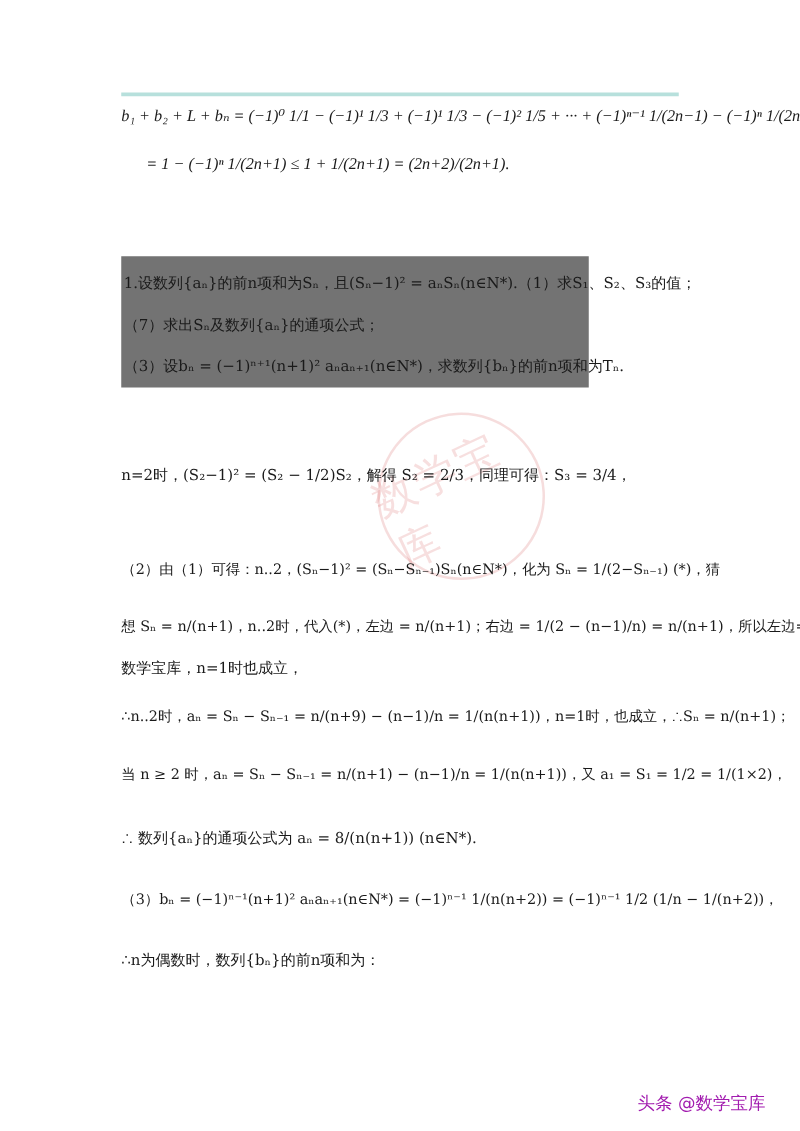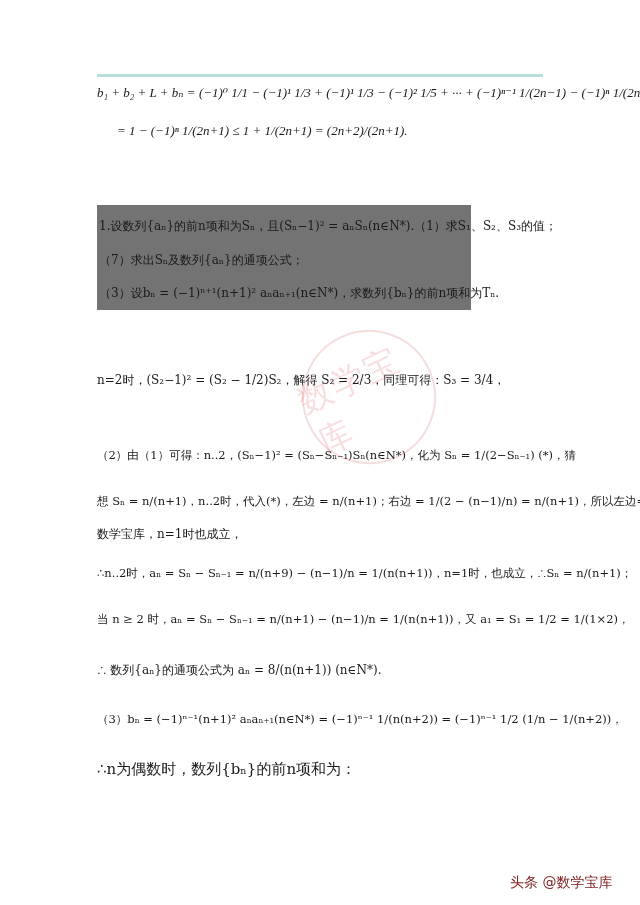--- a/index.html
+++ b/index.html
@@ -27,21 +27,21 @@
   }
   .watermark {
     position: absolute; left: 302px; top: 330px; width: 130px; height: 130px;
     border: 2px solid rgba(220,120,120,0.25); border-radius: 50%;
     color: rgba(220,110,110,0.22); font-family: "DejaVu Sans", sans-serif;
     font-size: 34px; display: flex; align-items: center; justify-content: center;
     transform: rotate(-25deg); letter-spacing: 2px;
   }
   .footer-mark {
     position: absolute; left: 510px; top: 874px;
-    font-family: "DejaVu Sans", sans-serif; font-size: 14px; color: #7f1d1d;
+    font-family: "DejaVu Sans", sans-serif; font-size: 14px; color: #a21caf;
   }
 </style>
 </head>
 <body>
 
 <div class="page">
 
   <div class="teal-rule"></div>
 
   <div class="line math" style="top:86px; font-size:13px;">b₁ + b₂ + L + bₙ = (−1)⁰ 1/1 − (−1)¹ 1/3 + (−1)¹ 1/3 − (−1)² 1/5 + ··· + (−1)ⁿ⁻¹ 1/(2n−1) − (−1)ⁿ 1/(2n+1)</div>
@@ -56,16 +56,16 @@
   <div class="watermark">数学宝库</div>
 
   <div class="line" style="top:374px; font-size:12px;">n=2时，(S₂−1)² = (S₂ − 1/2)S₂，解得 S₂ = 2/3，同理可得：S₃ = 3/4，</div>
   <div class="line" style="top:450px; font-size:11.5px;">（2）由（1）可得：n..2，(Sₙ−1)² = (Sₙ−Sₙ₋₁)Sₙ(n∈N*)，化为 Sₙ = 1/(2−Sₙ₋₁) (*)，猜</div>
   <div class="line" style="top:496px; font-size:11.5px;">想 Sₙ = n/(n+1)，n..2时，代入(*)，左边 = n/(n+1)；右边 = 1/(2 − (n−1)/n) = n/(n+1)，所以左边=右边，</div>
   <div class="line" style="top:528px; font-size:12px;">数学宝库，n=1时也成立，</div>
   <div class="line" style="top:568px; font-size:11.5px;">∴n..2时，aₙ = Sₙ − Sₙ₋₁ = n/(n+9) − (n−1)/n = 1/(n(n+1))，n=1时，也成立，∴Sₙ = n/(n+1)；</div>
   <div class="line" style="top:614px; font-size:11.5px;">当 n ≥ 2 时，aₙ = Sₙ − Sₙ₋₁ = n/(n+1) − (n−1)/n = 1/(n(n+1))，又 a₁ = S₁ = 1/2 = 1/(1×2)，</div>
   <div class="line" style="top:664px; font-size:12px;">∴ 数列{aₙ}的通项公式为 aₙ = 8/(n(n+1))  (n∈N*).</div>
   <div class="line" style="top:714px; font-size:11.5px;">（3）bₙ = (−1)ⁿ⁻¹(n+1)² aₙaₙ₊₁(n∈N*) = (−1)ⁿ⁻¹ 1/(n(n+2)) = (−1)ⁿ⁻¹ 1/2 (1/n − 1/(n+2))，</div>
-  <div class="line" style="top:762px; font-size:15px;">∴n为偶数时，数列{bₙ}的前n项和为：</div>
+  <div class="line" style="top:762px; font-size:12px;">∴n为偶数时，数列{bₙ}的前n项和为：</div>
 
   <div class="footer-mark">头条 @数学宝库</div>
 </div>
 
 </body></html>

